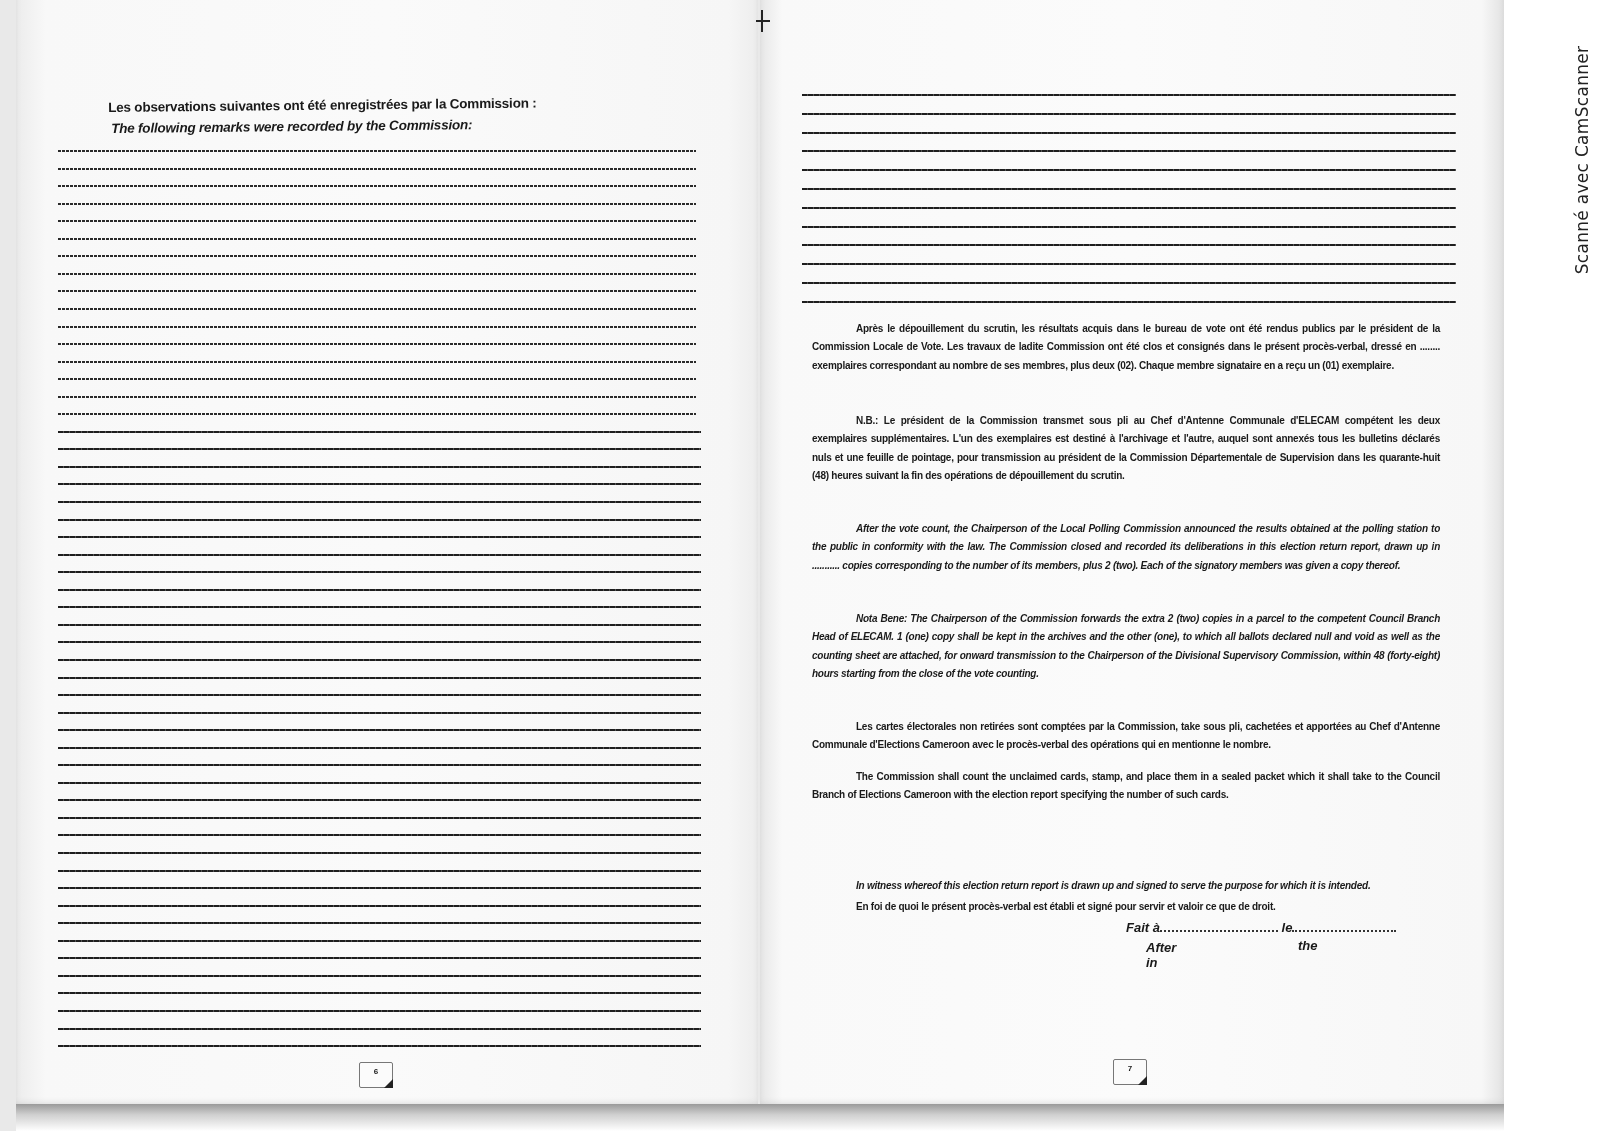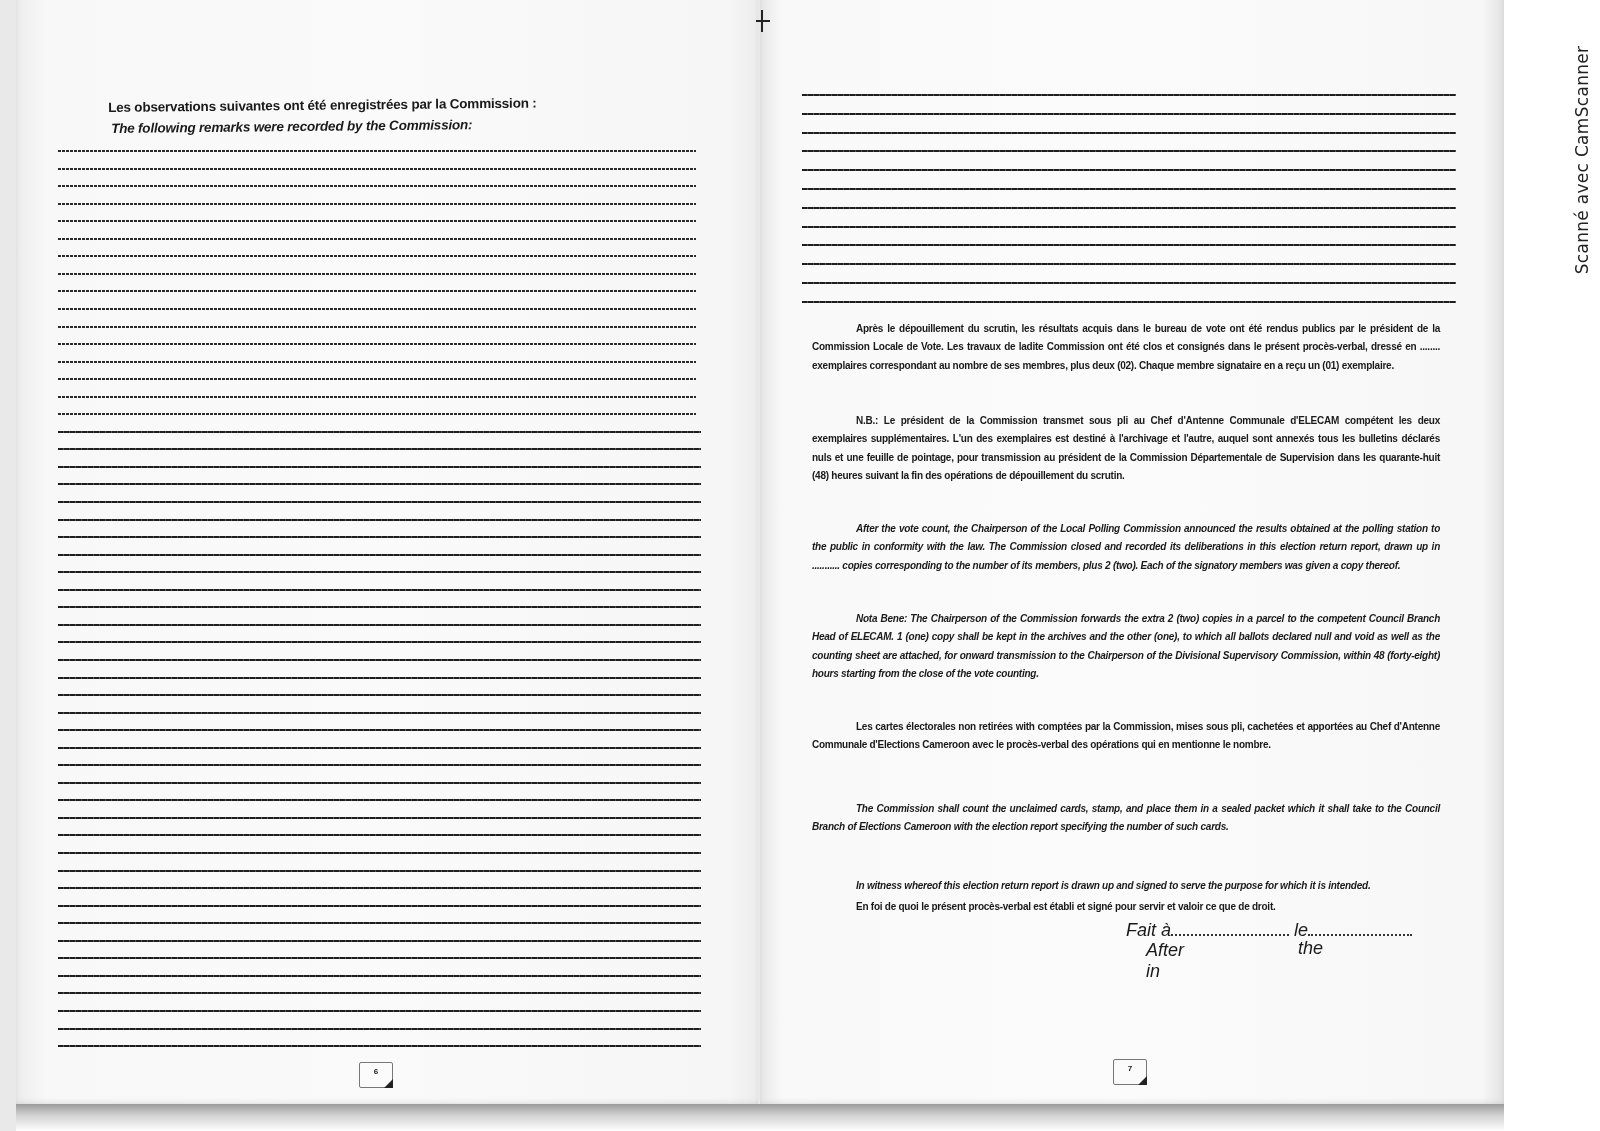--- a/index.html
+++ b/index.html
@@ -58,21 +58,21 @@
   }
 
   .paras { position: absolute; left: 812px; top: 320px; width: 628px; }
   .para {
     position: absolute; left: 0; width: 628px; font-size: 10px; line-height: 18.3px; font-weight: bold;
     text-align: justify; text-indent: 44px; letter-spacing: -0.25px;
   }
   .para.it { font-style: italic; }
   .sig-block { position: absolute; }
   .sig-line {
-    position: absolute; font-size: 18px; font-style: italic; font-weight: normal;
+    position: absolute; font-size: 13px; font-style: italic; font-weight: bold;
   }
   .dots { display: inline-block; border-bottom: 2px dotted #333; height: 10px; vertical-align: baseline; }
 
   .page-num {
     position: absolute; width: 32px; height: 24px; border: 1px solid #777; border-radius: 2px;
     background: #fbfbfb; font-size: 8px; font-weight: bold; text-align: center; line-height: 18px;
   }
   .page-num .curl {
     position: absolute; right: -1px; bottom: -1px; width: 0; height: 0;
     border-left: 9px solid transparent; border-bottom: 9px solid #222;
@@ -167,22 +167,22 @@
     <div class="rule solid" style="top: 169.2px; width: 654px;"></div>
     <div class="rule solid" style="top: 188px; width: 654px;"></div>
     <div class="rule solid" style="top: 206.8px; width: 654px;"></div>
   </div>
 
 <div class="paras">
   <div class="para" style="top:0px;">Après le dépouillement du scrutin, les résultats acquis dans le bureau de vote ont été rendus publics par le président de la Commission Locale de Vote. Les travaux de ladite Commission ont été clos et consignés dans le présent procès-verbal, dressé en ........ exemplaires correspondant au nombre de ses membres, plus deux (02). Chaque membre signataire en a reçu un (01) exemplaire.</div>
   <div class="para" style="top:92px;">N.B.: Le président de la Commission transmet sous pli au Chef d'Antenne Communale d'ELECAM compétent les deux exemplaires supplémentaires. L'un des exemplaires est destiné à l'archivage et l'autre, auquel sont annexés tous les bulletins déclarés nuls et une feuille de pointage, pour transmission au président de la Commission Départementale de Supervision dans les quarante-huit (48) heures suivant la fin des opérations de dépouillement du scrutin.</div>
   <div class="para it" style="top:200px;">After the vote count, the Chairperson of the Local Polling Commission announced the results obtained at the polling station to the public in conformity with the law. The Commission closed and recorded its deliberations in this election return report, drawn up in ........... copies corresponding to the number of its members, plus 2 (two). Each of the signatory members was given a copy thereof.</div>
   <div class="para it" style="top:290px;">Nota Bene: The Chairperson of the Commission forwards the extra 2 (two) copies in a parcel to the competent Council Branch Head of ELECAM. 1 (one) copy shall be kept in the archives and the other (one), to which all ballots declared null and void as well as the counting sheet are attached, for onward transmission to the Chairperson of the Divisional Supervisory Commission, within 48 (forty-eight) hours starting from the close of the vote counting.</div>
-  <div class="para" style="top:398px;">Les cartes électorales non retirées with comptées par la Commission, mises sous pli, cachetées et apportées au Chef d'Antenne Communale d'Elections Cameroon avec le procès-verbal des opérations qui en mentionne le nombre.</div>
-  <div class="para" style="top:480px;font-style:italic;">The Commission shall count the unclaimed cards, stamp, and place them in a sealed packet which it shall take to the Council Branch of Elections Cameroon with the election report specifying the number of such cards.</div>
+  <div class="para" style="top:398px;">Les cartes électorales non retirées sont comptées par la Commission, take sous pli, cachetées et apportées au Chef d'Antenne Communale d'Elections Cameroon avec le procès-verbal des opérations qui en mentionne le nombre.</div>
+  <div class="para" style="top:448px;">The Commission shall count the unclaimed cards, stamp, and place them in a sealed packet which it shall take to the Council Branch of Elections Cameroon with the election report specifying the number of such cards.</div>
   <div class="para" style="top:538px;margin-top:40px;">En foi de quoi le présent procès-verbal est établi et signé pour servir et valoir ce que de droit.</div>
   <div class="para it" style="top:557px;">In witness whereof this election return report is drawn up and signed to serve the purpose for which it is intended.</div>
 </div>
 
 <div class="sig-block" style="left:1126px; top:920px;">
   <div class="sig-line" style="left:0; top:0; white-space:nowrap;">
     <span>Fait à</span><span class="dots" style="width:118px;"></span>
     <span>le</span><span class="dots" style="width:104px;"></span>
   </div>
   <div class="sig-line" style="left:20px; top:20px;">After in</div>

